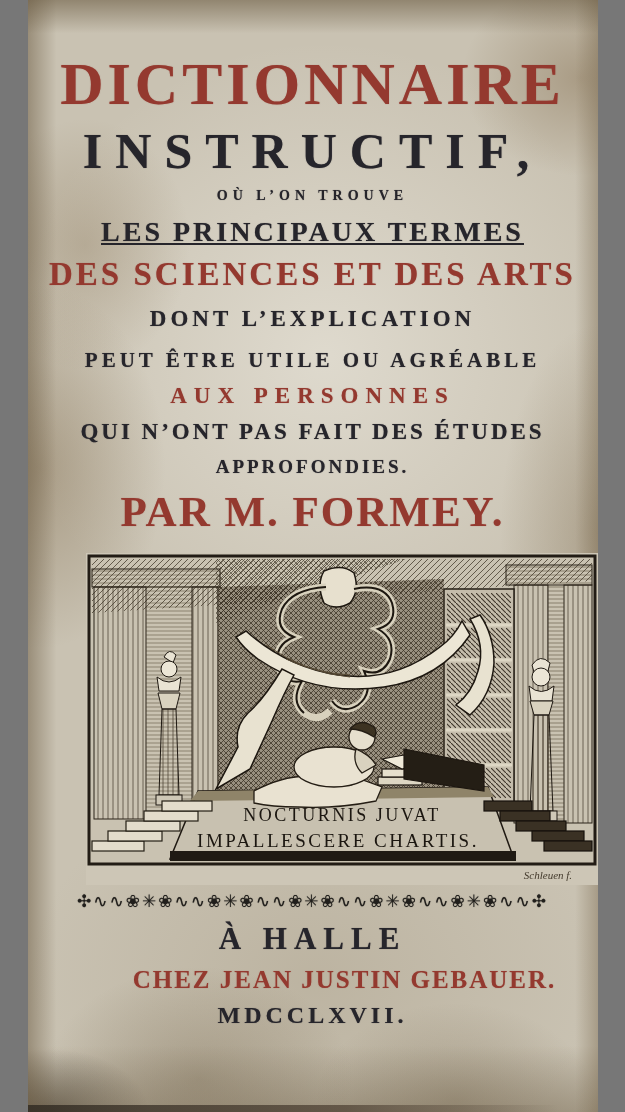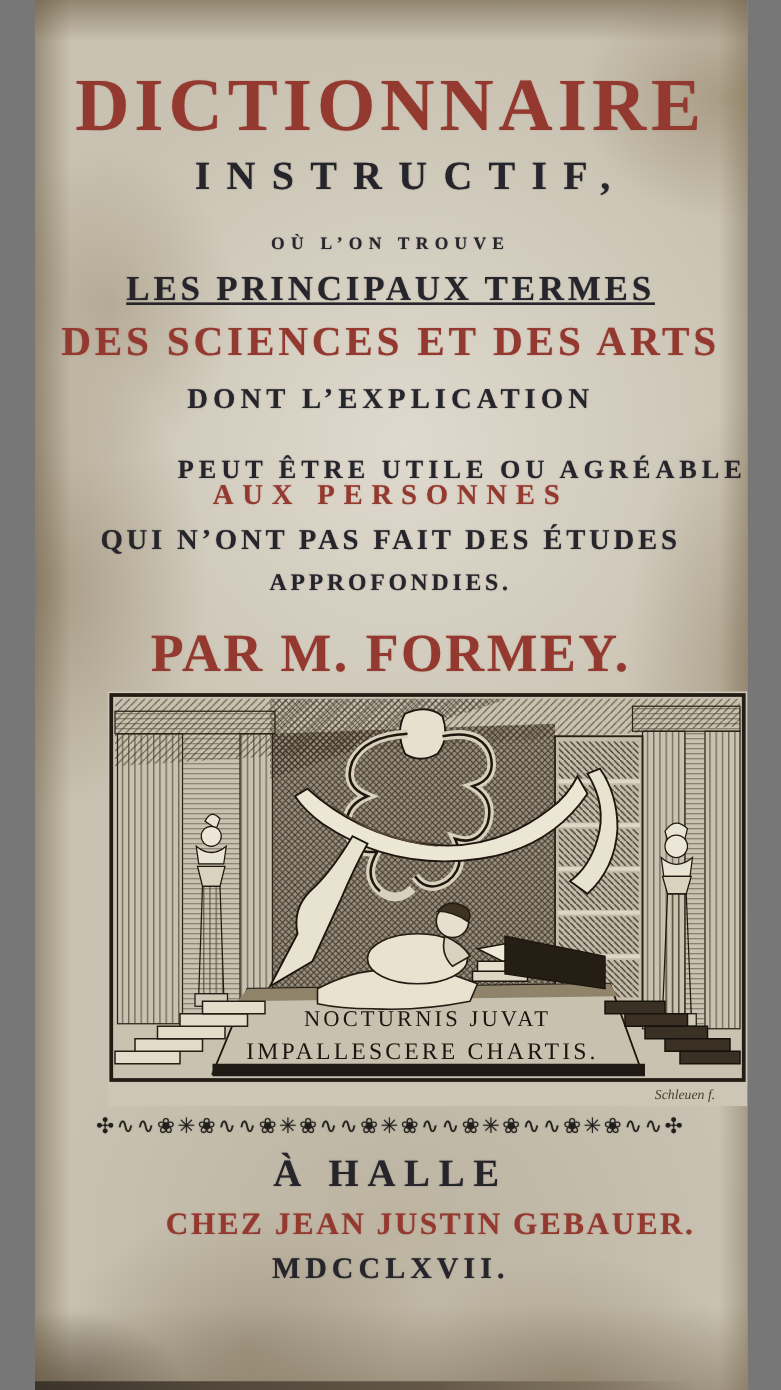--- a/index.html
+++ b/index.html
@@ -36,30 +36,30 @@
   .page::after{ 
     content:"";position:absolute;left:0;right:40px;bottom:0;height:7px;
     background:linear-gradient(90deg,#2e2820,#55483a 60%, rgba(85,72,58,0));
     opacity:.8;pointer-events:none;
   }
   .line{position:absolute;left:0;width:100%;text-align:center;white-space:nowrap;}
   .ink-black{color:var(--black);text-shadow:0 0 1px rgba(38,37,43,.55);}
   .ink-red{color:var(--red);text-shadow:0 0 1px rgba(148,57,47,.5);}
 
   .t-main        {top:50px;  font-size:60px; font-weight:bold; letter-spacing:4px;}
-  .t-sub         {top:122px; font-size:32px; letter-spacing:13px; font-weight:600;margin-left:16px;}
+  .t-sub         {top:122px; font-size:50px; letter-spacing:13px; font-weight:600;}
   .t-ou          {top:188px; font-size:14px; letter-spacing:5px; font-weight:600;}
   .t-termes      {top:216px; font-size:28px; letter-spacing:3px; font-weight:600;text-decoration:underline;}
   .t-sciences    {top:256px; font-size:33px; letter-spacing:3px; font-weight:bold;}
   .t-dont        {top:306px; font-size:23px; letter-spacing:4px; font-weight:600;}
-  .t-peut        {top:363px; font-size:21px; letter-spacing:4px; font-weight:600;text-align:right;}
+  .t-peut        {top:348px; font-size:21px; letter-spacing:4px; font-weight:600;}
   .t-aux         {top:383px; font-size:23px; letter-spacing:7px; font-weight:bold;}
   .t-qui         {top:419px; font-size:23px; letter-spacing:3px; font-weight:600;}
   .t-appro       {top:456px; font-size:19px; letter-spacing:3px; font-weight:600;}
-  .t-author      {top:487px; font-size:43px; letter-spacing:2px; font-weight:bold;margin-top:12px;}
+  .t-author      {top:487px; font-size:43px; letter-spacing:2px; font-weight:bold;}
 
   .engraving{
     position:absolute;top:553px;left:58px;width:512px;height:332px;
   }
   .divider{
     top:891px;font-size:17px;letter-spacing:2px;color:#211f1c;
     font-family:"DejaVu Sans",sans-serif;text-shadow:0 0 1px rgba(33,31,28,.6);
   }
   .t-halle       {top:921px; font-size:31px; letter-spacing:7px; font-weight:600;}
   .t-publisher   {top:966px; font-size:25px; letter-spacing:2px; font-weight:bold;margin-left:32px;}

